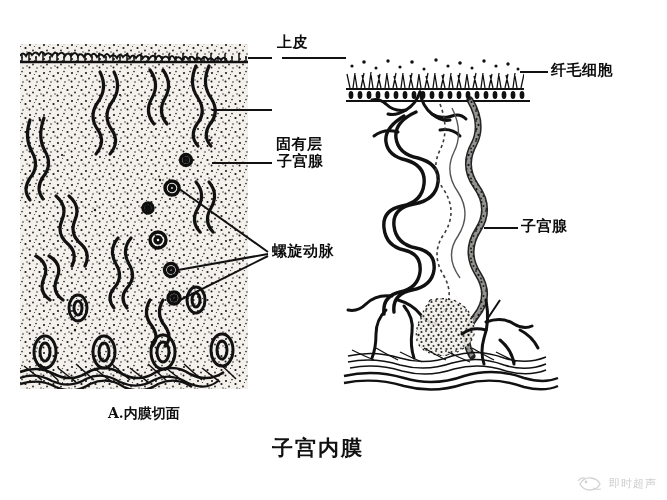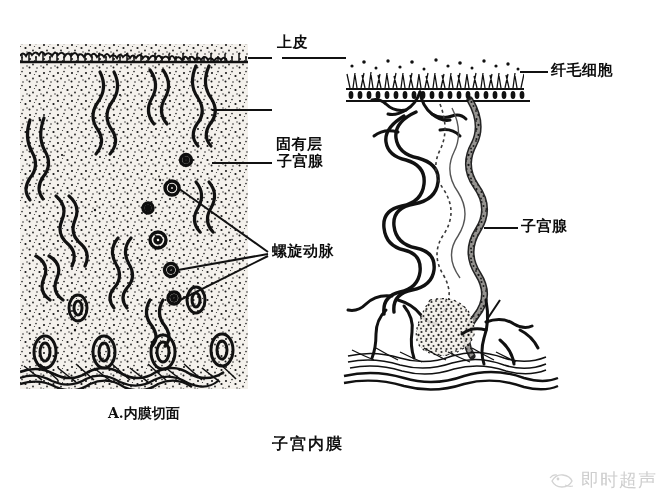--- a/index.html
+++ b/index.html
@@ -16,28 +16,28 @@
   }
   .lbl-15{font-size:15px;}
   .caption{
     position:absolute;
     font-family:"DejaVu Serif","Liberation Serif",serif;
     font-weight:bold;
     color:#111;
     white-space:nowrap;
   }
   .cap-14{font-size:14px;}
-  .cap-16{font-size:16px;letter-spacing:2px;}
+  .cap-16{font-size:21px;letter-spacing:2px;}
   #watermark{
     position:absolute;
     right:10px;bottom:8px;
     display:flex;align-items:center;gap:6px;
     color:#c9c9c9;
     font-family:"DejaVu Sans","Liberation Sans",sans-serif;
-    font-size:18px;
+    font-size:11px;
     opacity:.85;
   }
   #watermark .wm-text{color:#c6c6c6;letter-spacing:1px;}
 </style>
 </head>
 <body>
 
 <div id="figure">
 
   <svg class="layer" viewBox="0 0 667 500">

